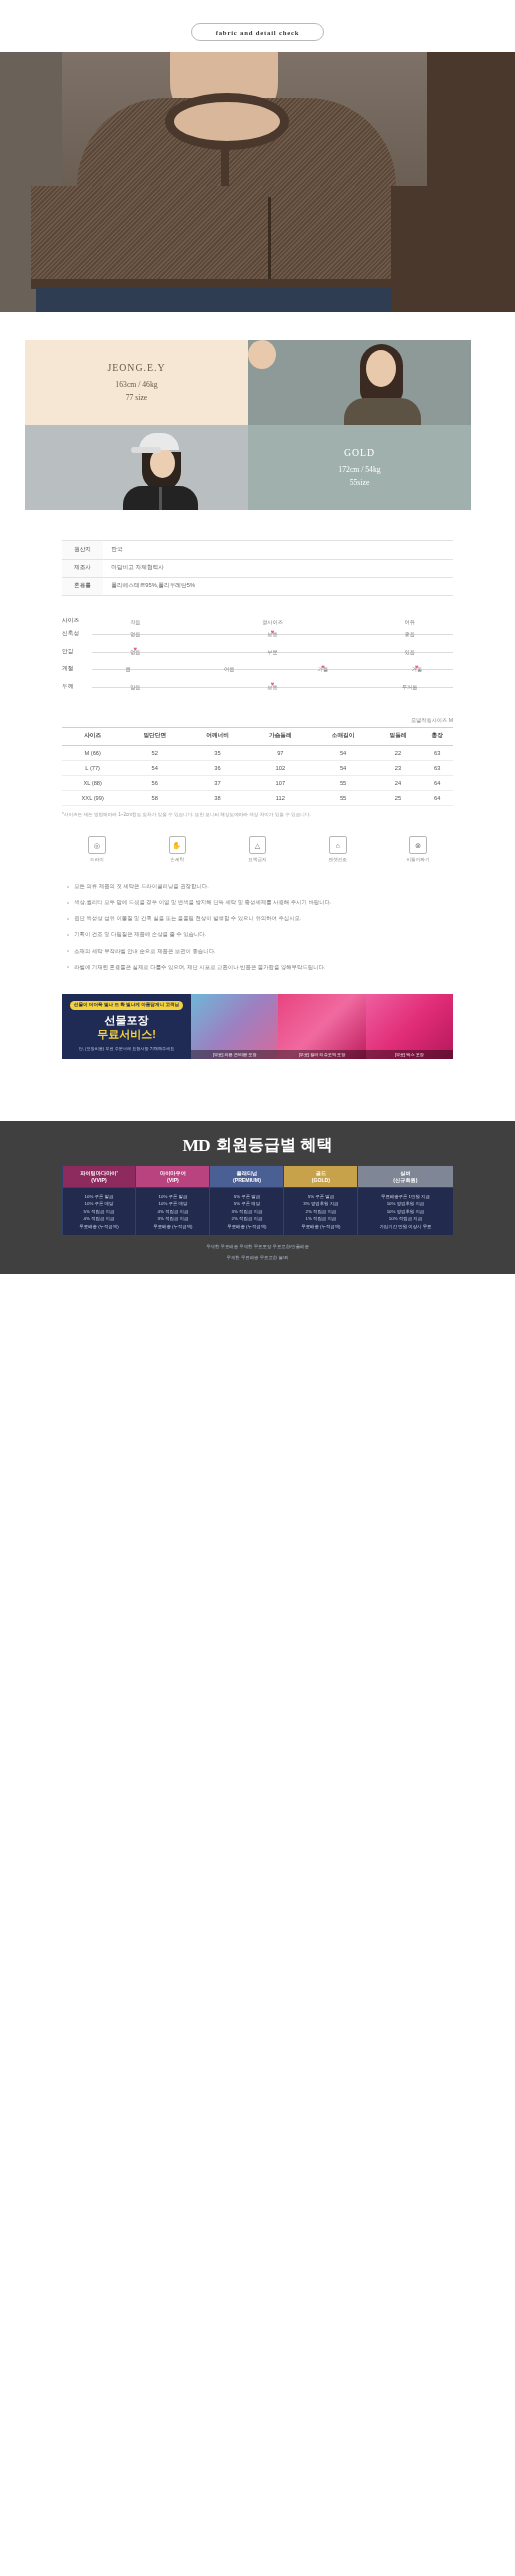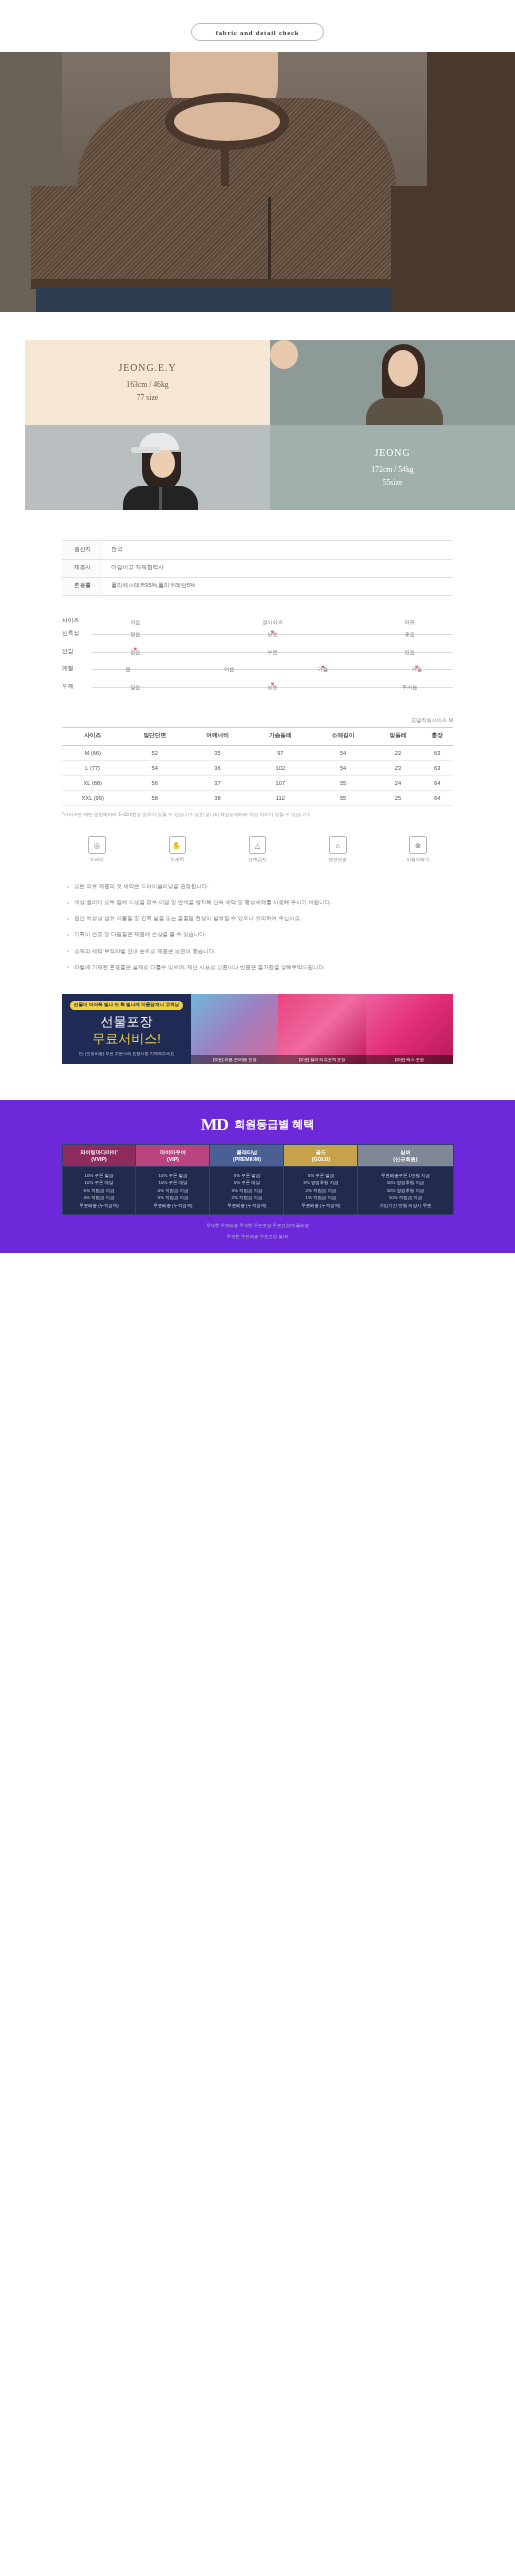--- a/index.html
+++ b/index.html
@@ -94,21 +94,21 @@
     background: #2f3d52;
   }
 
   
   .models {
     margin: 28px 0 0;
     width: 515px;
     height: 170px;
     position: relative;
   }
-  .model-row { display: flex; width: 515px; padding-left: 25px; }
+  .model-row { display: flex; width: 471px; padding-left: 25px; }
   .m-text-a {
     width: 258px; height: 85px; background: #f6e6d4;
     display: flex; flex-direction: column; align-items: center; justify-content: center;
     font-family: "Liberation Serif", serif; color: #6a5a4a;
   }
   .m-text-a .name { font-size: 9.8px; letter-spacing: 1px; margin-bottom: 5.2px; }
   .m-text-a .spec { font-size: 7.7px; line-height: 1.7; text-align: center; }
   .m-photo-a { width: 258px; height: 85px; position: relative; overflow: hidden; background: #8d9a98; }
   .m-photo-b { width: 258px; height: 85px; position: relative; overflow: hidden; background: #b9bfc0; }
   .m-text-b {
@@ -194,48 +194,48 @@
   .gift { margin: 21.6px 62px 0; display: flex; }
   .gift-left {
     width: 129px; background: #1f2a55; color: #fff;
     display: flex; flex-direction: column; align-items: center; justify-content: center;
     padding: 7.2px 5.2px; text-align: center;
   }
   .gift-tag {
     background: #f4d23c; color: #1f2a55; font-size: 4.6px; font-weight: bold;
     padding: 1.5px 4.1px; border-radius: 4.6px; margin-bottom: 4.1px; line-height: 1.4;
   }
-  .gift-title { font-size: 13px; font-weight: normal; line-height: 1.25; }
+  .gift-title { font-size: 11px; font-weight: bold; line-height: 1.25; }
   .gift-title .em { color: #f4d23c; margin-top: 10px; }
   .gift-sub { font-size: 4.1px; color: #c9cfe4; margin-top: 4.1px; line-height: 1.5; }
   .gift-cells { flex: 1; display: flex; }
   .gift-cell { flex: 1; position: relative; }
   .gc1 { background: linear-gradient(135deg,#6fb7d8,#9d7fc0,#d86a9b); }
   .gc2 { background: linear-gradient(135deg,#e8447f,#f06aa0,#c01d5e); }
   .gc3 { background: linear-gradient(135deg,#ef5fa0,#e12d77,#b5185c); }
   .gift-cap {
     position: absolute; left: 0; right: 0; bottom: 0;
     background: rgba(0,0,0,.42); color: #fff; font-size: 4.1px;
     padding: 2.1px 0; text-align: center;
   }
 
   
   .member {
-    margin-top: 36px; background: #6d28d9; color: #fff;
+    margin-top: 62px; background: #404040; color: #fff;
     padding: 13.4px 0 12.4px;
   }
   .member-head {
     display: flex; align-items: center; justify-content: center; gap: 6.2px;
     padding-bottom: 9.3px;
   }
   .md-logo {
     font-family: "Liberation Serif", serif; font-size: 17.5px; font-weight: bold;
     color: #fff; letter-spacing: -1px;
   }
-  .member-title { font-size: 11px; font-weight: bold; }
+  .member-title { font-size: 16px; font-weight: bold; }
   .grade-table { width: 392px; margin: 0 auto; border-collapse: collapse; }
   .grade-table th {
     font-size: 5.2px; padding: 3.6px 1px; color: #fff; line-height: 1.35;
     border: 0.5px solid #32406d;
   }
   .g1 { background: #8e2b5e; }
   .g2 { background: #b8437e; }
   .g3 { background: #4a5f93; }
   .g4 { background: #c8a24a; }
   .g5 { background: #7f8796; }
@@ -296,21 +296,21 @@
     <div class="model-row">
       <div class="m-photo-b">
         <div class="mb-hair"></div>
         <div class="mb-face2"></div>
         <div class="mb-cap"></div>
         <div class="mb-brim"></div>
         <div class="mb-body"></div>
         <div class="mb-zip"></div>
       </div>
       <div class="m-text-b">
-        <div class="name">JEONG</div>
+        <div class="name">GOLD</div>
         <div class="spec">172cm / 54kg</div>
         <div class="spec">55size</div>
       </div>
     </div>
   </div>
 
   <div class="spec-block">
     <table class="spec-table">
       <tbody>
           <tr>

